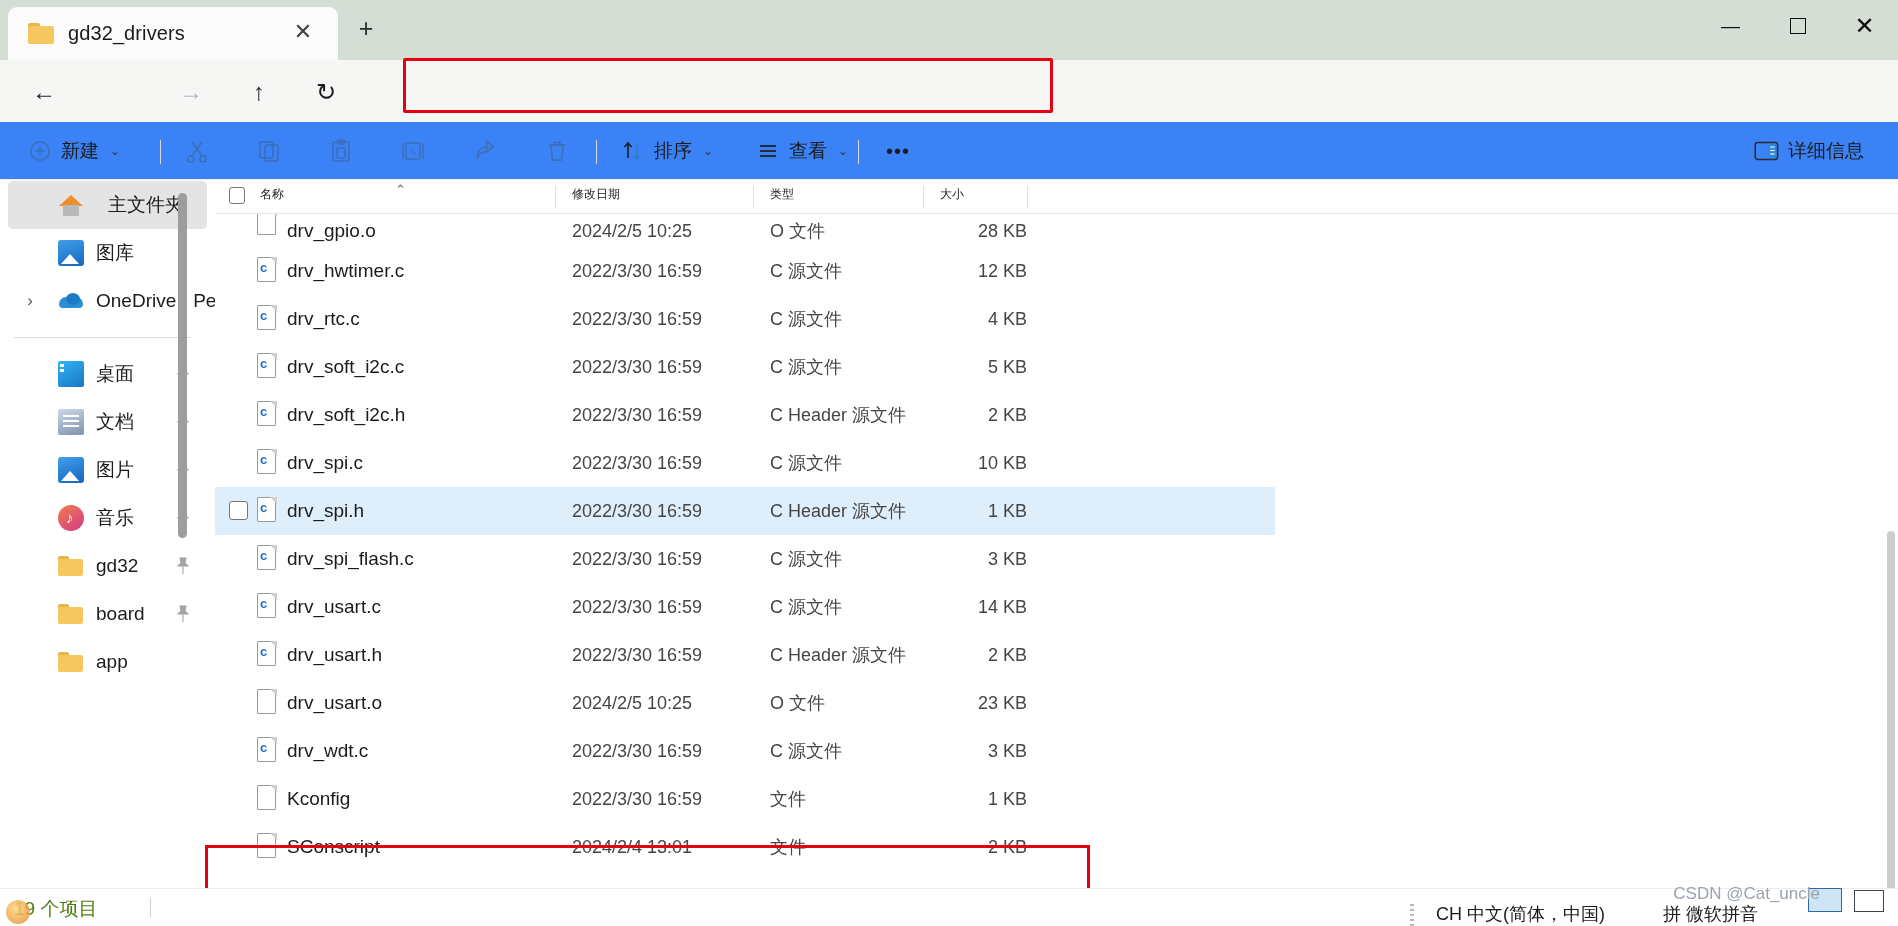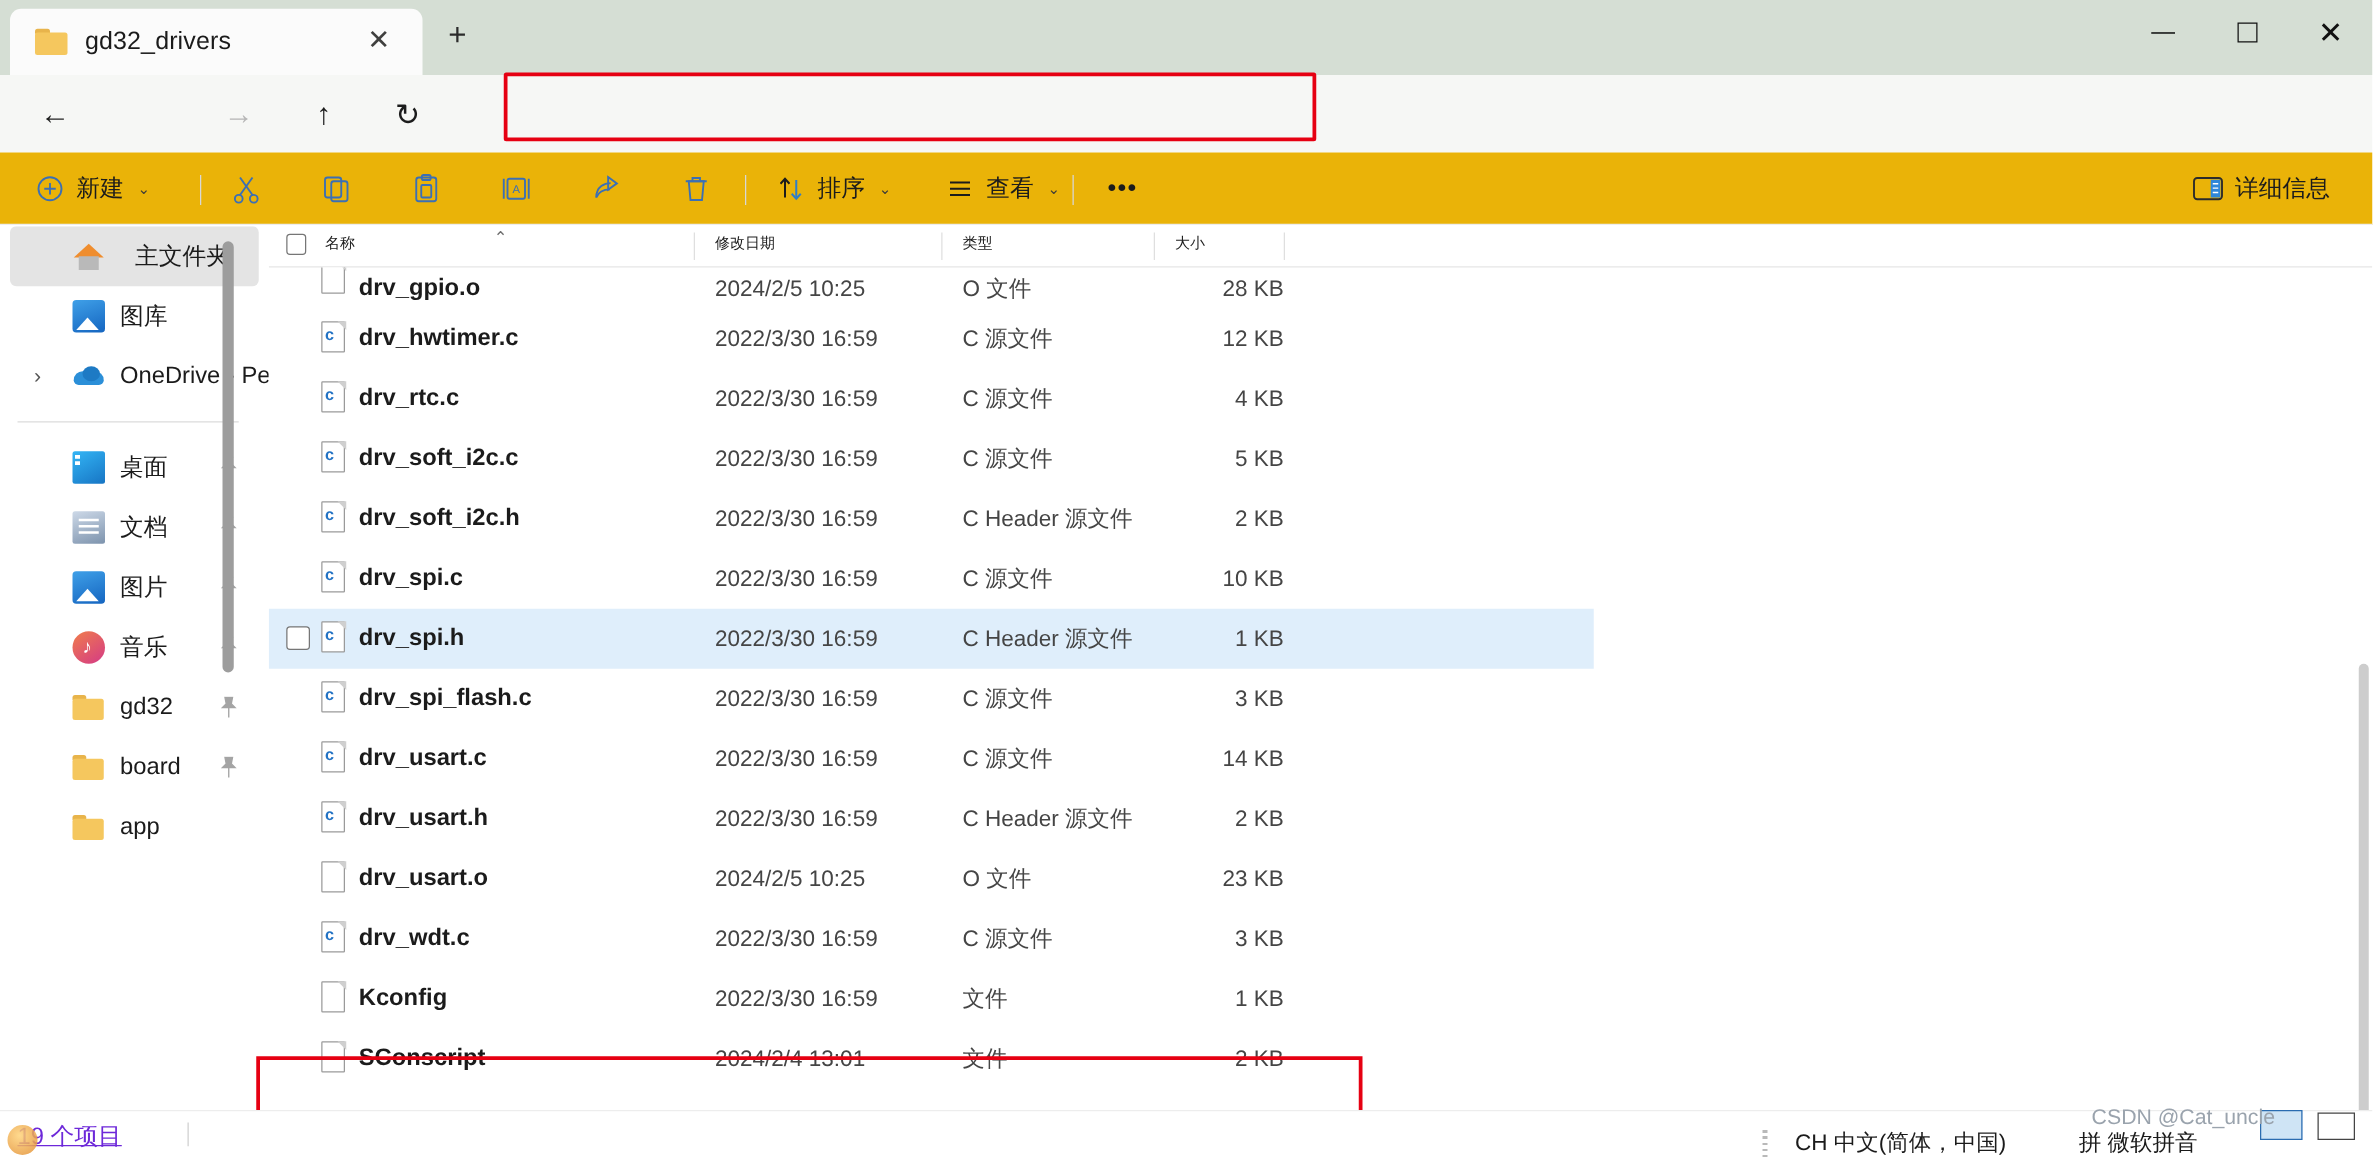--- a/index.html
+++ b/index.html
@@ -138,21 +138,21 @@
   }
   .search-icon {
     position: absolute; right: 22px; top: 50%; transform: translateY(-50%);
     width: 21px; height: 21px; cursor: pointer;
   }
 
   
   .toolbar {
     position: absolute; left: 0; top: 122px;
     width: 1898px; height: 58px;
-    background: #eab308;
+    background: #3b82f6;
     border-bottom: 1px solid #ededed;
   }
   .tbitem {
     position: absolute; top: 10px; height: 38px;
     display: flex; align-items: center; cursor: pointer;
     border-radius: 5px; padding: 0 6px;
   }
   .tb-label { font-size: 19px; color: #1c1c1c; margin-left: 9px; white-space: nowrap; }
   .tb-chev  { font-size: 12px; color: #3a3a3a; margin-left: 11px; }
   .tb-sep {
@@ -362,21 +362,21 @@
     position: absolute; right: 0; top: 0; width: 0; height: 0;
     border-left: 7px solid transparent; border-top: 7px solid #cfcfcf;
   }
   .ficon .cletter {
     position: absolute; left: 3px; top: 4px;
     font-size: 13px; color: #2272c4; font-weight: bold;
     line-height: 14px; font-family: "Liberation Sans", sans-serif;
   }
   .fname {
     position: absolute; left: 72px; top: 50%; transform: translateY(-50%);
-    font-size: 19px; color: #1b1b1b; white-space: nowrap; font-weight: bold;
+    font-size: 19px; color: #1b1b1b; white-space: nowrap;
   }
   .fdate {
     position: absolute; left: 357px; top: 50%; transform: translateY(-50%);
     font-size: 18px; color: #454545; white-space: nowrap;
   }
   .ftype {
     position: absolute; left: 555px; top: 50%; transform: translateY(-50%);
     font-size: 18px; color: #454545; white-space: nowrap;
   }
   .fsize {
@@ -409,21 +409,21 @@
 
   
   .statusbar {
     position: absolute; left: 0; bottom: 0;
     width: 1898px; height: 38px;
     background: #ffffff;
     border-top: 1px solid #ededed;
   }
   .status-count {
     position: absolute; left: 14px; top: 7px;
-    font-size: 19px; color: #6d28d9; white-space: nowrap; text-decoration: underline;
+    font-size: 19px; color: #4d7c0f; white-space: nowrap;
   }
   .status-div {
     position: absolute; left: 150px; top: 9px;
     width: 1px; height: 19px; background: #cfcfcf;
   }
 
   
   .ime {
     position: absolute; right: 140px; bottom: 0px;
     display: flex; align-items: flex-end; height: 34px;

